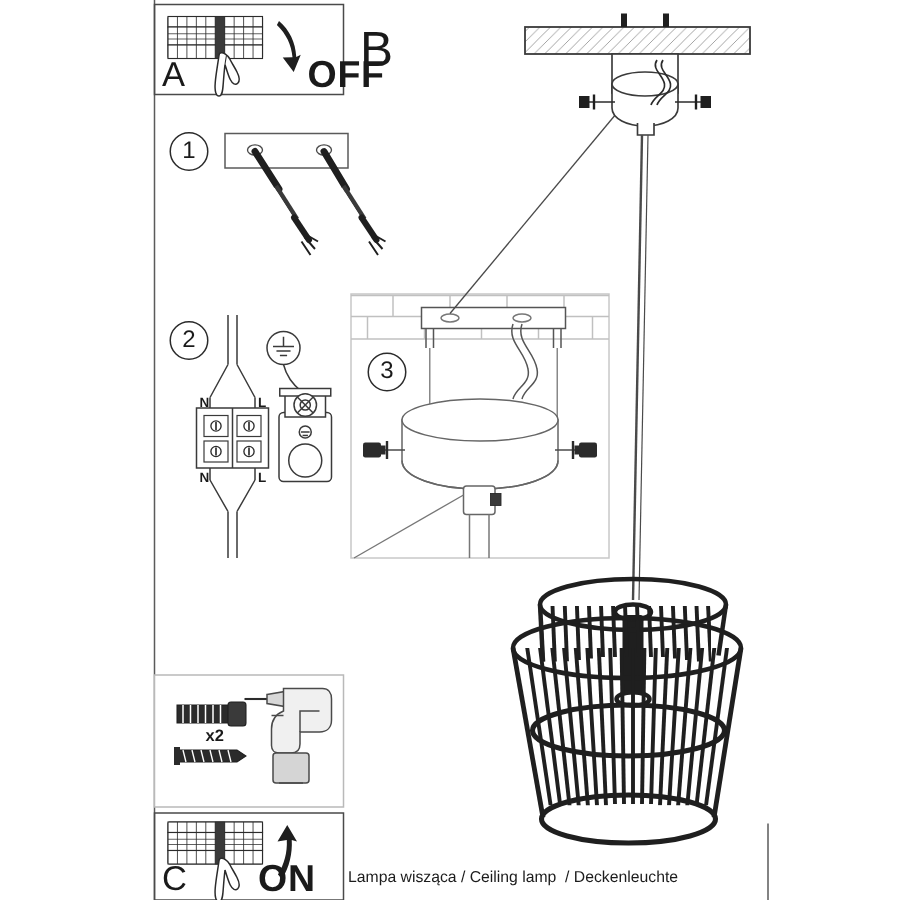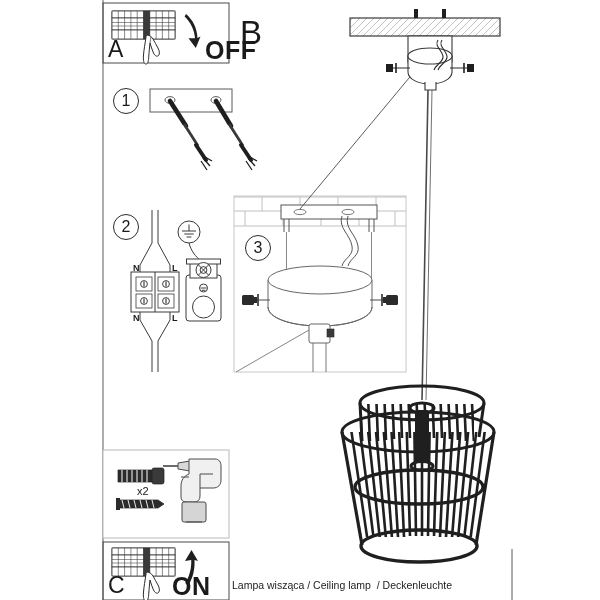--- a/index.html
+++ b/index.html
@@ -4,21 +4,21 @@
 <style>
   html,body{margin:0;padding:0;background:#ffffff;}
   body{width:600px;height:600px;position:relative;overflow:hidden;
        font-family:"Liberation Sans",sans-serif;color:#1a1a1a;}
   .stage{position:absolute;inset:0;width:600px;height:600px;}
   svg.layer{position:absolute;left:0;top:0;width:600px;height:600px;}
   .txt{position:absolute;white-space:pre;line-height:1.15;}
   .lbl-big{font-size:33px;font-weight:400;letter-spacing:0px;}
   .lbl-sec{font-size:23px;font-weight:400;}
   .lbl-state{font-size:25px;font-weight:700;letter-spacing:0.5px;}
-  .lbl-x2{font-size:11px;font-weight:400;text-align:right;}
+  .lbl-x2{font-size:11px;font-weight:700;text-align:right;}
   .lbl-nl{font-size:9px;font-weight:700;}
   .lbl-step{font-size:16px;font-weight:400;}
   .foot{font-size:10.5px;line-height:14.5px;color:#1c1c1c;}
 </style>
 </head>
 <body>
 
 <div class="stage">
 
   <svg class="layer" viewBox="0 0 600 600">

